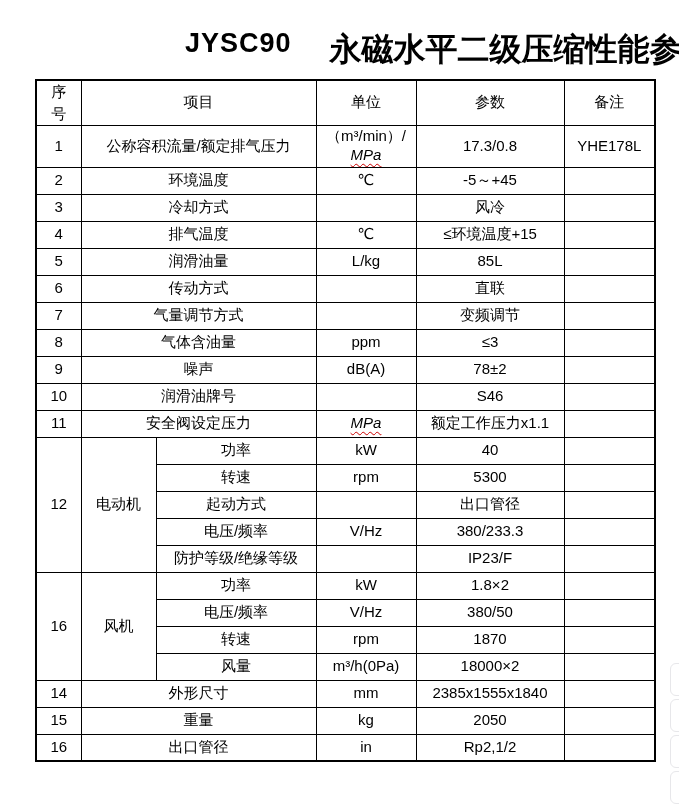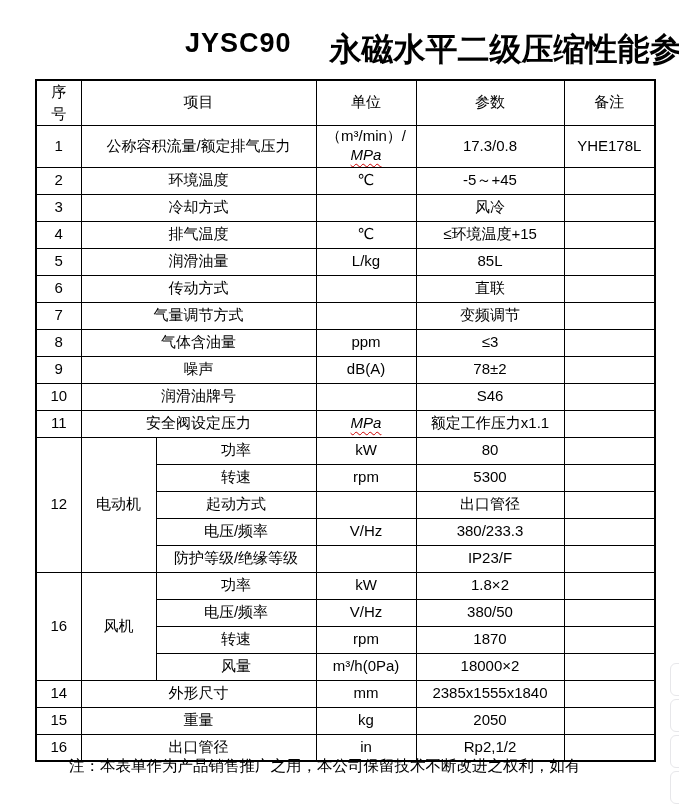--- a/index.html
+++ b/index.html
@@ -165,21 +165,21 @@
     <td><span class="wavy">MPa</span></td>
     <td>额定工作压力x1.1</td>
     <td></td>
   </tr>
 
   <tr class="h-std">
     <td rowspan="5">12</td>
     <td rowspan="5">电动机</td>
     <td>功率</td>
     <td>kW</td>
-    <td>80</td>
+    <td>40</td>
     <td></td>
   </tr>
   <tr class="h-std">
     <td>转速</td>
     <td>rpm</td>
     <td>5300</td>
     <td></td>
   </tr>
   <tr class="h-std">
     <td>起动方式</td>
@@ -245,19 +245,18 @@
     <td>16</td>
     <td colspan="2">出口管径</td>
     <td>in</td>
     <td>Rp2,1/2</td>
     <td></td>
   </tr>
 </tbody>
   </table>
 
 <div class="note">
-  <div class="l1">注：本表单作为产品销售推广之用，本公司保留技术不断改进之权利，如有</div>
 </div>
 
 <div class="edge-box" style="top:663px"></div>
 <div class="edge-box" style="top:699px"></div>
 <div class="edge-box" style="top:735px"></div>
 <div class="edge-box" style="top:771px"></div>
 
 </body></html>

